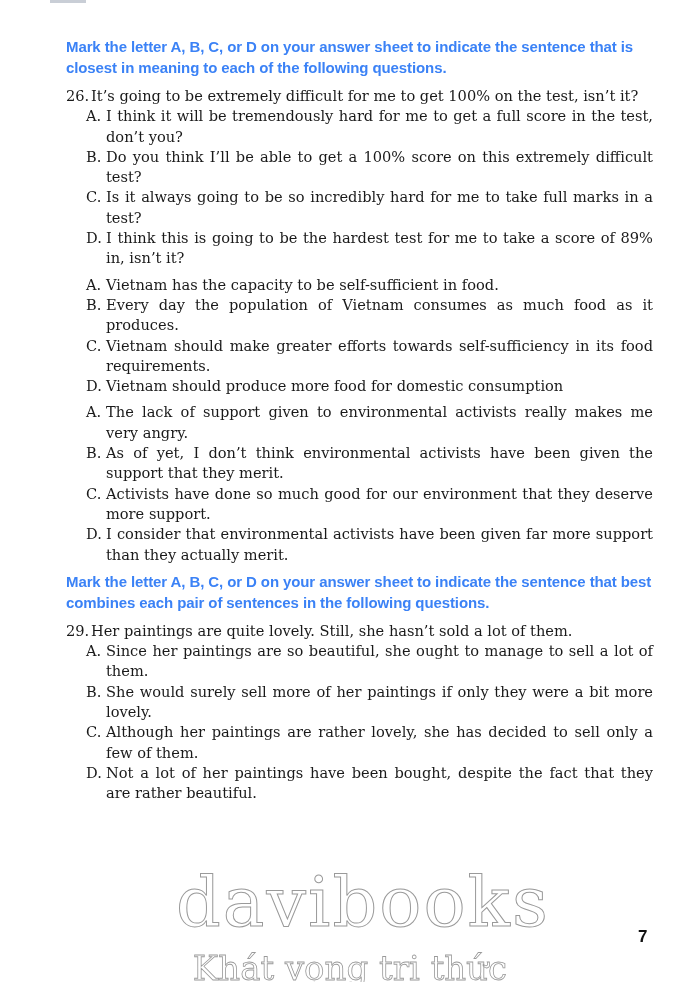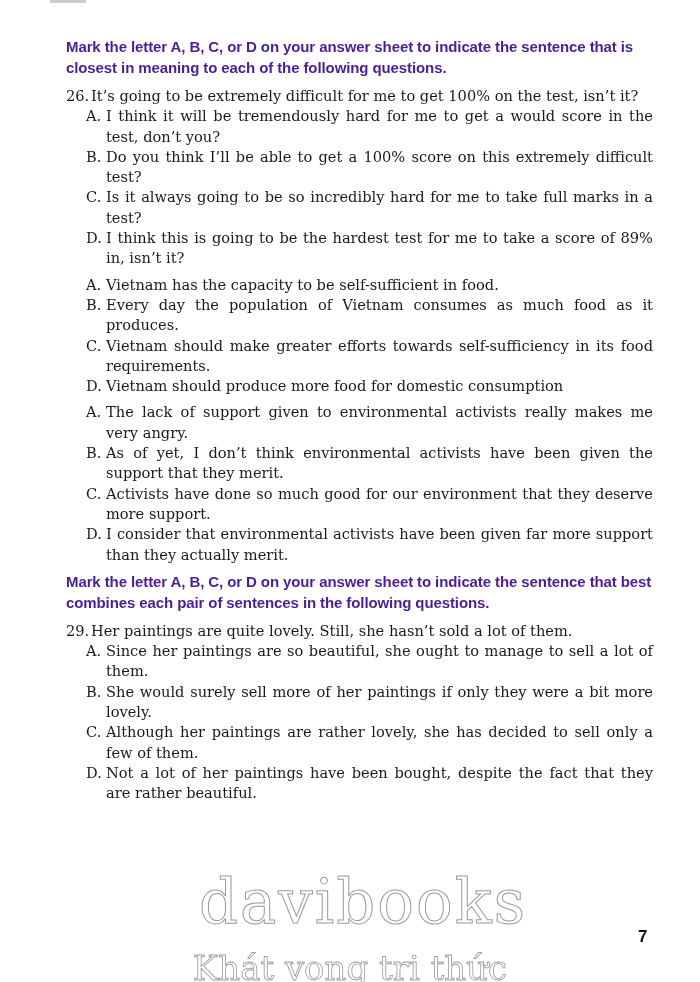--- a/index.html
+++ b/index.html
@@ -26,21 +26,21 @@
       position: absolute;
       left: 66px;
       top: 36px;
       width: 587px;
     }
     .instruction {
       font-family: "Liberation Sans", sans-serif;
       font-weight: bold;
       font-size: 15px;
       line-height: 21px;
-      color: #4c1d95;
+      color: #3b82f6;
       margin: 0 0 8px 0;
       letter-spacing: -0.1px;
     }
     .question {
       font-family: "DejaVu Serif", serif;
       font-size: 14.6px;
       line-height: 20.3px;
       color: #1a1a1a;
       margin-bottom: 6px;
     }
@@ -75,21 +75,21 @@
       left: 130px;
       top: 862px;
       width: 440px;
       text-align: center;
       font-family: "DejaVu Serif", serif;
       color: transparent;
       -webkit-text-stroke: 1px #9a9a9a;
       pointer-events: none;
     }
     .wm-brand {
-      font-size: 61px;
+      font-size: 70px;
       line-height: 80px;
       letter-spacing: 2px;
       margin-left: 26px;
     }
     .wm-slogan {
       font-size: 34px;
       line-height: 40px;
       margin-top: 6px;
       -webkit-text-stroke: 0.8px #9a9a9a;
     }
@@ -113,21 +113,21 @@
   <section>
     <p class="instruction">Mark the letter A, B, C, or D on your answer sheet to indicate the sentence that is closest in meaning to each of the following questions.</p>
 
     <div class="question">
       <div class="q-stem">
         <span class="q-num">26.</span>
         <span class="q-text">It’s going to be extremely difficult for me to get 100% on the test, isn’t it?</span>
       </div>
       <div class="option">
         <span class="opt-letter">A.</span>
-        <span class="opt-text">I think it will be tremendously hard for me to get a would score in the test, don’t you?</span>
+        <span class="opt-text">I think it will be tremendously hard for me to get a full score in the test, don’t you?</span>
       </div>
       <div class="option">
         <span class="opt-letter">B.</span>
         <span class="opt-text">Do you think I’ll be able to get a 100% score on this extremely difficult test?</span>
       </div>
       <div class="option">
         <span class="opt-letter">C.</span>
         <span class="opt-text">Is it always going to be so incredibly hard for me to take full marks in a test?</span>
       </div>
       <div class="option">

